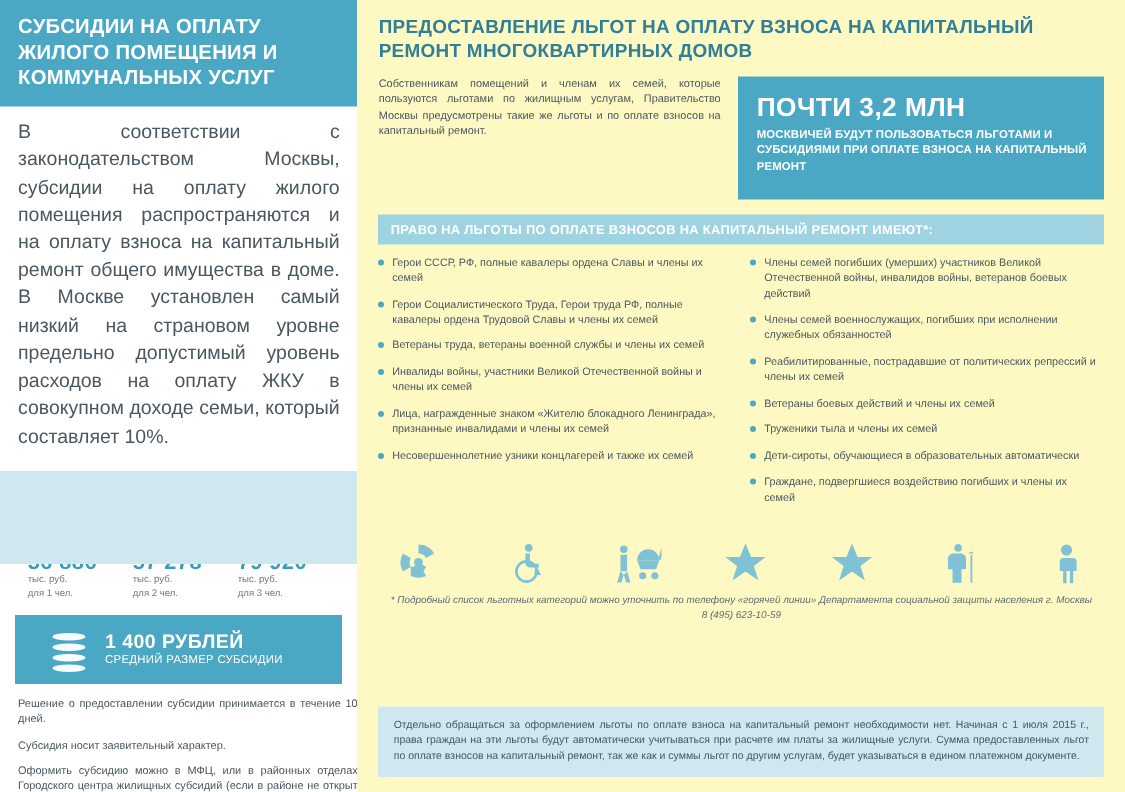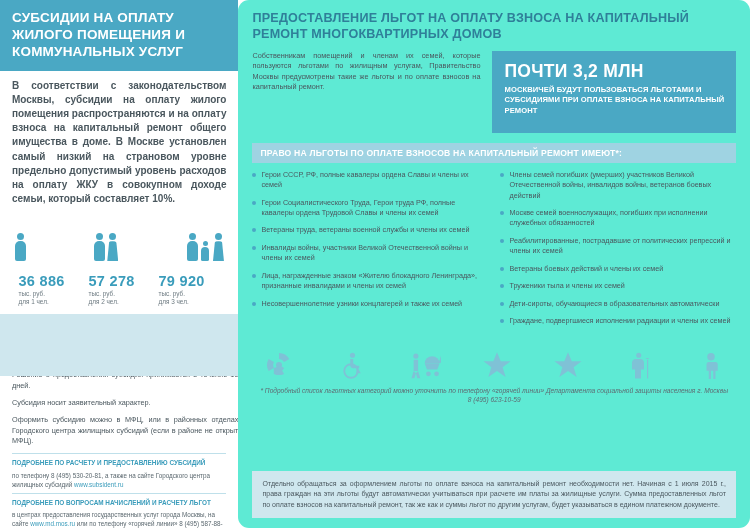--- a/index.html
+++ b/index.html
@@ -31,25 +31,24 @@
     font-weight:bold;
     text-transform:uppercase;
     letter-spacing:.2px;
   }
   .left-body{
     padding:8px 12px 0 12px;
     box-sizing:border-box;
   }
   .left-body p{
     margin:0 0 7px 0;
-    font-size:10px;
+    font-size:13px;
     line-height:1.42;
     text-align:justify;
     color:#4a575e;
-    font-weight:bold;
   }
   .lead-bold{
     font-weight:bold;
     color:#3b4950;
     font-size:7.5px;
     line-height:1.42;
     margin:2px 0 6px 0;
   }
 
   
@@ -139,24 +138,23 @@
     line-height:1.3;margin-bottom:3px;
   }
   .contact-text{
     font-size:6.3px;line-height:1.45;color:#5b686f;
   }
   .contact-text .hl{color:#3a9cbb;}
 
   
   .right{
     width:532px;height:528px;
-    background:#5eead4;
+    background:#fef9c3;
     position:relative;
     box-sizing:border-box;
-    border-radius:11px;
   }
   .right-head{
     padding:10px 14px 6px 14px;
   }
   .right-head h2{
     margin:0;
     color:#2f7f99;
     font-size:12.6px;
     line-height:1.3;
     font-weight:bold;
@@ -405,41 +403,41 @@
             <span>Несовершеннолетние узники концлагерей и также их семей</span>
           </div>
       </div>
       <div class="col">
         <div class="bullet">
             <span class="dot"></span>
             <span>Члены семей погибших (умерших) участников Великой Отечественной войны, инвалидов войны, ветеранов боевых действий</span>
           </div>
         <div class="bullet">
             <span class="dot"></span>
-            <span>Москве семей военнослужащих, погибших при исполнении служебных обязанностей</span>
+            <span>Члены семей военнослужащих, погибших при исполнении служебных обязанностей</span>
           </div>
         <div class="bullet">
             <span class="dot"></span>
             <span>Реабилитированные, пострадавшие от политических репрессий и члены их семей</span>
           </div>
         <div class="bullet">
             <span class="dot"></span>
             <span>Ветераны боевых действий и члены их семей</span>
           </div>
         <div class="bullet">
             <span class="dot"></span>
             <span>Труженики тыла и члены их семей</span>
           </div>
         <div class="bullet">
             <span class="dot"></span>
             <span>Дети-сироты, обучающиеся в образовательных автоматически</span>
           </div>
         <div class="bullet">
             <span class="dot"></span>
-            <span>Граждане, подвергшиеся исполнении радиации и члены их семей</span>
+            <span>Граждане, подвергшиеся воздействию погибших и члены их семей</span>
           </div>
       </div>
     </div>
 
     <div class="icon-strip">
       <svg width="30" height="30" viewBox="0 0 40 40">
         <circle cx="20" cy="20" r="4" class="ic"></circle>
         <path class="ic" d="M20 4 a16 16 0 0 1 13.8 8 l-7 4 A8 8 0 0 0 20 12 z"></path>
         <path class="ic" d="M33.8 28 a16 16 0 0 1 -13.8 8 v-8 a8 8 0 0 0 6.8 -4 z" transform="translate(-6.9,-4) rotate(0)"></path>
         <path class="ic" d="M6.2 12 a16 16 0 0 0 0 16 l7 -4 a8 8 0 0 1 0 -8 z"></path>

